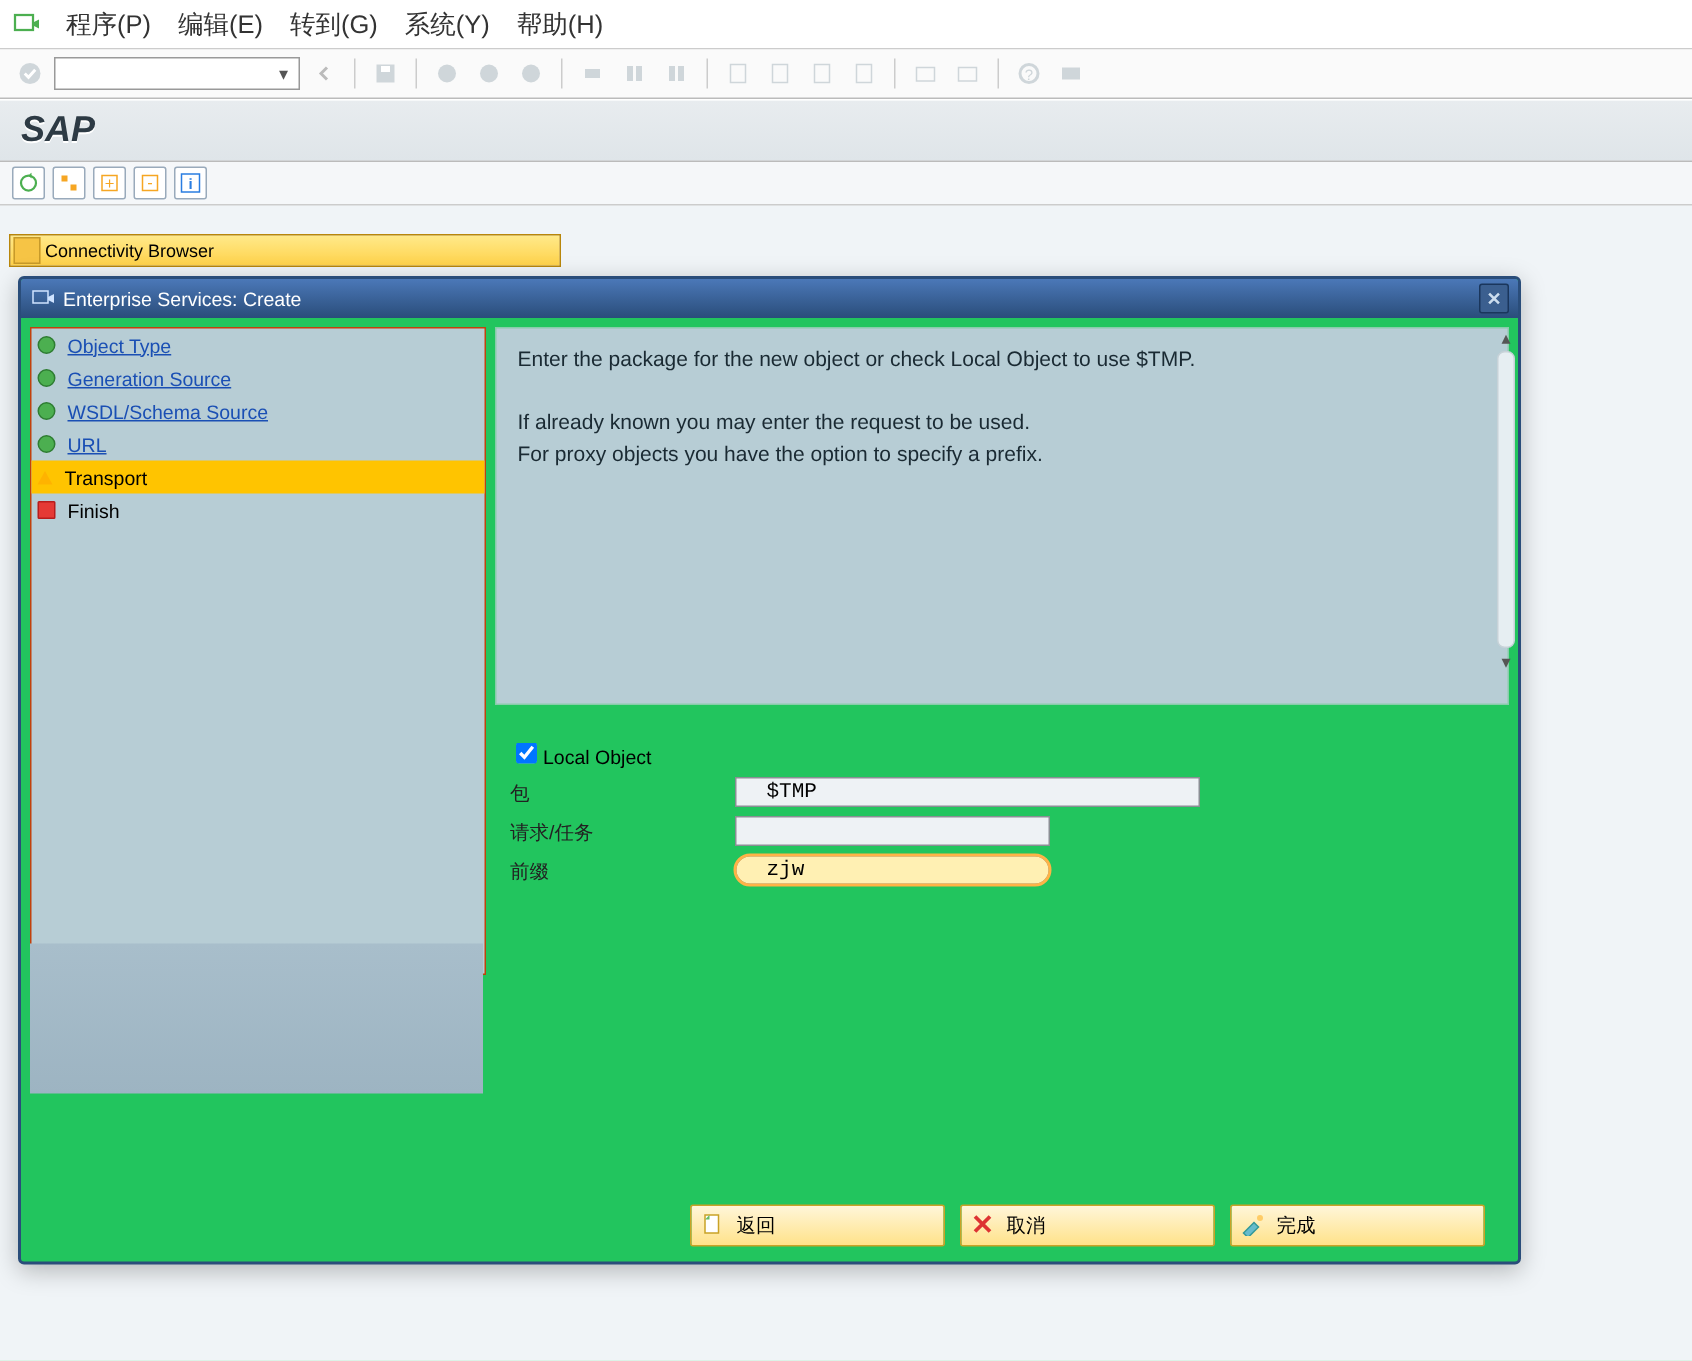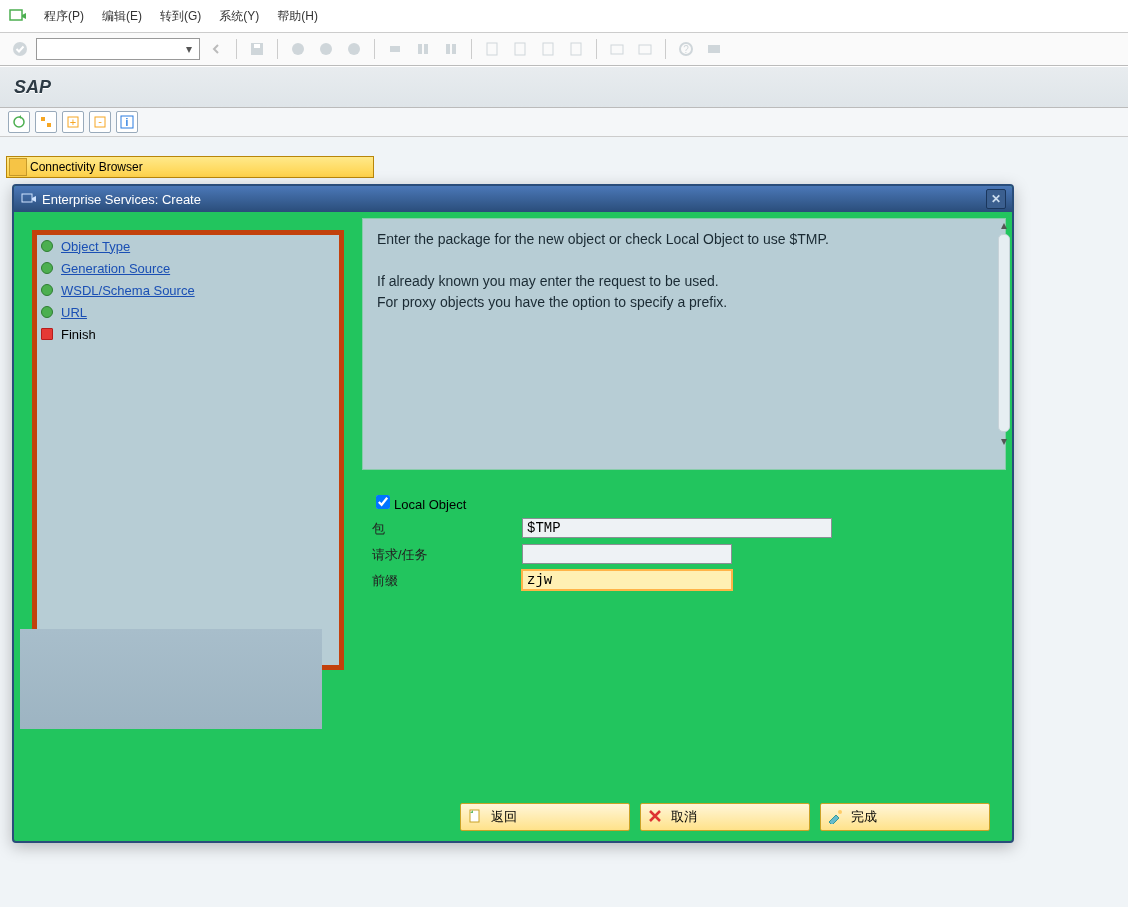--- a/index.html
+++ b/index.html
@@ -1,66 +1,66 @@
 <!DOCTYPE html>
 <html><head>
 <meta charset="utf-8">
 <style>
 html,body{margin:0;padding:0;font-family:"Arial","Microsoft YaHei",sans-serif;font-size:12px;color:#000;background:#fff}
 body{width:1128px;height:907px;overflow:hidden;position:relative}
 
 
-#menubar{height:32px;border-bottom:1px solid #ccc;display:flex;align-items:center;padding:0 8px;gap:18px;font-size:12px;color:#333}
+#menubar{height:32px;border-bottom:1px solid #ccc;display:flex;align-items:center;padding:0 8px;gap:18px;font-size:17px;color:#333}
 #menubar .menuicon{width:18px;height:18px}
 .menuitem{cursor:default}
 
 
 #tbar{height:32px;display:flex;align-items:center;padding:0 8px;gap:4px;border-bottom:1px solid #bbb;background:#fafafa}
 .tool{width:22px;height:22px;display:flex;align-items:center;justify-content:center;border:1px solid transparent;border-radius:3px}
 .tool svg{display:block}
 .sep{width:1px;height:20px;background:#ccc;margin:0 4px}
 #okfield{width:160px;height:20px;border:1px solid #999;background:#fff;display:flex;align-items:center;justify-content:flex-end;padding-right:2px}
 #okfield .dd{width:16px;text-align:center;color:#555}
 
 
 #main{position:relative;background:#f0f4f7;height:calc(907px - 32px - 32px)}
 #titlebar{height:40px;background:linear-gradient(#e8ecef,#dfe5e9);border-top:1px solid #fff;border-bottom:1px solid #bbb;display:flex;align-items:center;padding:0 14px}
-#titlebar span{font-style:italic;font-weight:bold;font-size:18px;color:#2d3a44;text-shadow:0 1px 0 #fff}
+#titlebar span{font-style:italic;font-weight:bold;font-size:24px;color:#2d3a44;text-shadow:0 1px 0 #fff}
 #apptb{height:28px;background:#f5f7f9;border-bottom:1px solid #ccc;display:flex;align-items:center;padding:0 8px;gap:5px}
 .apptool{width:20px;height:20px;border:1px solid #9ab;background:#fff;border-radius:2px;display:flex;align-items:center;justify-content:center}
 
 #cblabel{position:absolute;left:6px;top:90px;width:368px;height:22px;background:linear-gradient(#ffe98a,#ffd24a);border:1px solid #b8860b;display:flex;align-items:center;font-size:12px;padding-left:2px;box-sizing:border-box}
 #cblabel .ic{width:16px;height:16px;margin-right:3px;background:#f6c445;border:1px solid #c79a2a;display:inline-block}
 
 
 #dialog{position:absolute;left:12px;top:118px;width:998px;height:655px;border:2px solid #2a4d7a;border-radius:4px;background:#22c55e;box-shadow:0 4px 16px rgba(0,0,0,.25);overflow:hidden}
 #dlgtitle{height:26px;background:linear-gradient(#4b78b8,#2a4d7a);color:#fff;display:flex;align-items:center;padding:0 6px;font-size:13px}
 #dlgtitle .ticon{width:16px;height:16px;margin-right:6px}
 #dlgtitle .close{margin-left:auto;width:18px;height:18px;background:#3b5f8f;border:1px solid #1a365c;border-radius:2px;display:flex;align-items:center;justify-content:center;color:#cde;font-weight:bold;font-family:Arial;font-size:12px}
 #dlgbody{display:flex;height:556px}
-#steps{width:302px;background:#b7cdd5;border:5px solid #c2410c;margin:18px;position:relative;height:430px}
+#steps{width:302px;background:#b7cdd5;border:1px solid #c2410c;margin:6px;position:relative;height:430px}
 .steprow{height:22px;display:flex;align-items:center;padding:0 4px;gap:8px;font-size:13px}
 .steprow.selected{background:#ffc400}
 .stepdot{width:10px;height:10px;border-radius:50%}
 .dot-green{background:#4caf50;border:1px solid #2e7d32}
 .dot-yellow{width:0;height:0;border-left:5px solid transparent;border-right:5px solid transparent;border-bottom:9px solid #ffb300;border-radius:0}
 .dot-red{width:10px;height:10px;background:#e53935;border:1px solid #b71c1c;border-radius:1px}
 .steplink{color:#1a4fb4;text-decoration:underline;cursor:pointer}
 .stepplain{color:#000}
 
 #content{flex:1;display:flex;flex-direction:column;padding:6px 6px 0 0;position:relative}
 #infobox{height:230px;background:#b7cdd5;border:1px solid #8ca;padding:10px 14px;font-size:14px;line-height:1.5;color:#1a2a33;position:relative}
 #scrollbar{position:absolute;right:-0px;top:6px;width:16px;height:230px;display:flex;flex-direction:column;align-items:center}
 .sbarrow{width:14px;height:14px;display:flex;align-items:center;justify-content:center;color:#555}
 .sbtrack{flex:1;width:10px;background:#e6eef2;border:1px solid #c7d2d8;border-radius:5px;margin:2px 0}
 
 #form{padding:16px 0 0 10px;font-size:13px}
 .frow{display:flex;align-items:flex-end;height:26px}
 .flabel{width:150px;color:#222}
-.finput{height:20px;border:1px solid #8a8f94;padding:0 4px;font-family:"Courier New",monospace;font-size:14px;box-sizing:border-box}
+.finput{height:20px;border:1px solid #8a8f94;padding:0 20px;font-family:"Courier New",monospace;font-size:14px;box-sizing:border-box}
 .ro{background:#eef2f5}
 .hl{background:#fff0b3;outline:2px solid #ffb347;outline-offset:-1px}
 .chk{width:14px;height:14px;margin-right:4px}
 
 #dlgbuttons{position:absolute;left:0;right:0;bottom:10px;display:flex;gap:10px;padding:0 22px;justify-content:flex-end}
 .dbtn{width:168px;height:26px;background:linear-gradient(#fff6d9,#ffe28a);border:1px solid #c9a227;border-radius:2px;display:flex;align-items:center;font-size:13px;cursor:pointer}
 .dbtn .bicon{width:18px;height:18px;margin:0 6px}
 .dbtn .btxt{flex:1;padding-right:22px}
 #stepshadow{position:absolute;left:6px;top:443px;width:302px;height:100px;background:linear-gradient(#a8becb,#9db4c2)}
 </style>
@@ -248,20 +248,24 @@
           <span class="stepdot dot-green"></span>
           <span class="steplink">Generation Source</span>
         </div>
         <div class="steprow">
           <span class="stepdot dot-green"></span>
           <span class="steplink">WSDL/Schema Source</span>
         </div>
         <div class="steprow">
           <span class="stepdot dot-green"></span>
           <span class="steplink">URL</span>
+        </div>
+        <div class="steprow selected">
+          <span class="dot-yellow"></span>
+          <span class="stepplain">Transport</span>
         </div>
         <div class="steprow">
           <span class="dot-red"></span>
           <span class="stepplain">Finish</span>
         </div>
       </div>
       <div id="stepshadow"></div>
 
       <div id="content">
         <div id="infobox">
@@ -284,21 +288,21 @@
           <div class="frow">
             <span class="flabel">包</span>
             <input class="finput ro" style="width: 310px;" readonly="" value="$TMP">
           </div>
           <div class="frow">
             <span class="flabel">请求/任务</span>
             <input class="finput ro" style="width: 210px;" readonly="" value="">
           </div>
           <div class="frow">
             <span class="flabel">前缀</span>
-            <input class="finput hl" style="width: 210px;" value="zjw">
+            <input class="finput hl" style="width: 210px; border-radius: 10px;" value="zjw">
           </div>
         </div>
       </div>
     </div>
 
     <div id="dlgbuttons">
       <div class="dbtn">
         <span class="bicon"><svg width="16" height="16">
               <rect x="3" y="2" width="9" height="12" fill="#fff" stroke="#c9a227"></rect>
               <path d="M6 2 L3 5 L6 5 Z" fill="#6b6"></path>

